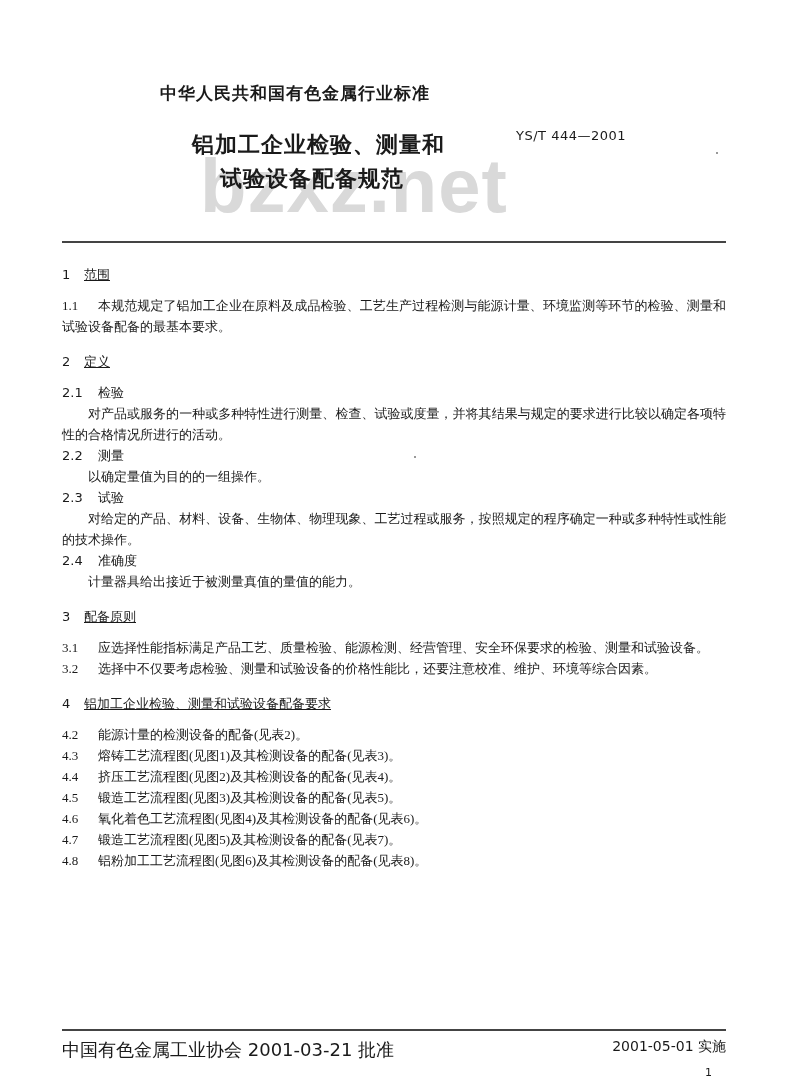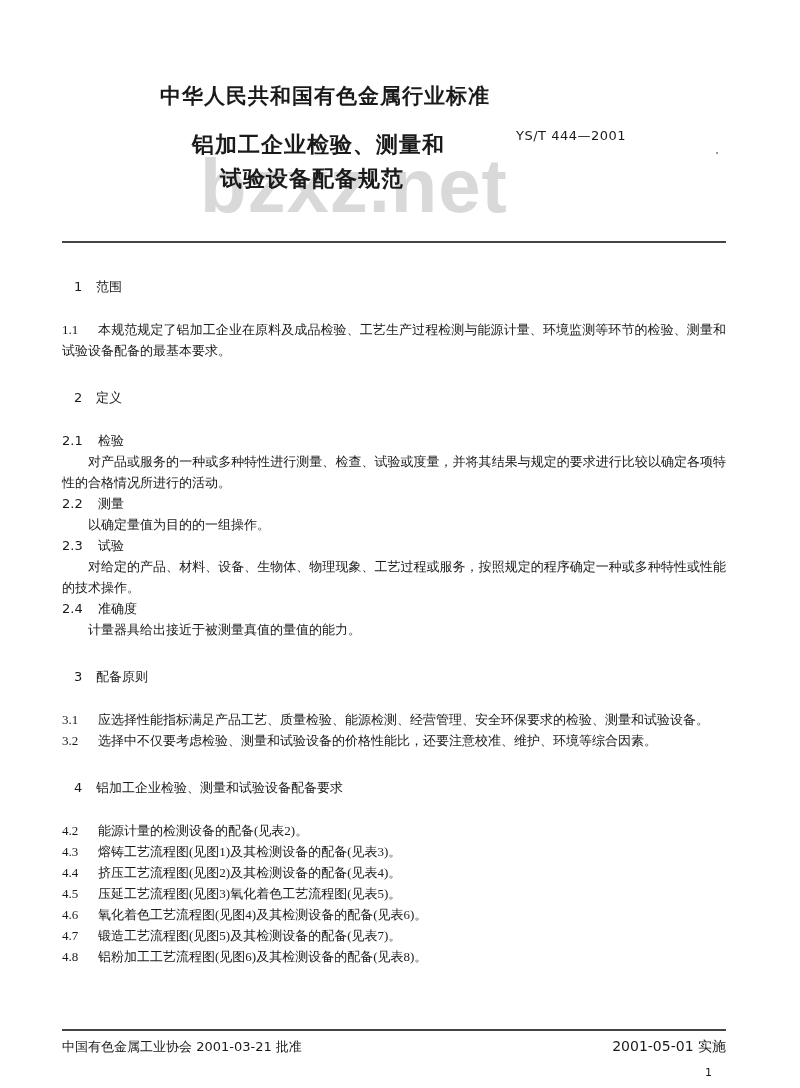--- a/index.html
+++ b/index.html
@@ -30,21 +30,21 @@
       letter-spacing: 1px;
       color: #d9d9d9;
       line-height: 1;
       z-index: 0;
       user-select: none;
     }
     .std-org {
       position: absolute;
       left: 160px;
       top: 82px;
-      font-size: 21px;
+      font-size: 17px;
       font-weight: bold;
       letter-spacing: 1px;
       z-index: 1;
     }
     .std-code {
       position: absolute;
       left: 516px;
       top: 128px;
       font-size: 13px;
       letter-spacing: 0.5px;
@@ -76,22 +76,23 @@
     .body {
       position: absolute;
       left: 62px;
       top: 262px;
       width: 664px;
       font-size: 13px;
       line-height: 21px;
       z-index: 1;
     }
     .sec-heading {
-      margin: 12px;
+      margin: 0;
       padding: 2px 0 10px 0;
+      text-decoration: underline;
     }
     .sec-heading .num {
       display: inline-block;
       width: 22px;
     }
     .clause {
       margin: 0;
       text-align: justify;
       font-family: Liberation Serif, serif;
     }
@@ -109,21 +110,21 @@
     .def {
       margin: 0;
       text-indent: 26px;
       text-align: justify;
     }
     .gap { height: 12px; }
     .footer-left {
       position: absolute;
       left: 62px;
       top: 1038px;
-      font-size: 13px;
+      font-size: 18px;
     }
     .footer-right {
       position: absolute;
       right: 74px;
       top: 1038px;
       font-size: 14px;
     }
     .page-num {
       position: absolute;
       right: 88px;
@@ -205,21 +206,21 @@
     <p class="clause">
       <span class="num">4.2</span><span>能源计量的检测设备的配备(见表2)。</span>
     </p>
     <p class="clause">
       <span class="num">4.3</span><span>熔铸工艺流程图(见图1)及其检测设备的配备(见表3)。</span>
     </p>
     <p class="clause">
       <span class="num">4.4</span><span>挤压工艺流程图(见图2)及其检测设备的配备(见表4)。</span>
     </p>
     <p class="clause">
-      <span class="num">4.5</span><span>压延工艺流程图(见图3)氧化着色工艺流程图(见表5)。</span>
+      <span class="num">4.5</span><span>锻造工艺流程图(见图3)及其检测设备的配备(见表5)。</span>
     </p>
     <p class="clause">
       <span class="num">4.6</span><span>氧化着色工艺流程图(见图4)及其检测设备的配备(见表6)。</span>
     </p>
     <p class="clause">
       <span class="num">4.7</span><span>锻造工艺流程图(见图5)及其检测设备的配备(见表7)。</span>
     </p>
     <p class="clause">
       <span class="num">4.8</span><span>铝粉加工工艺流程图(见图6)及其检测设备的配备(见表8)。</span>
     </p>

